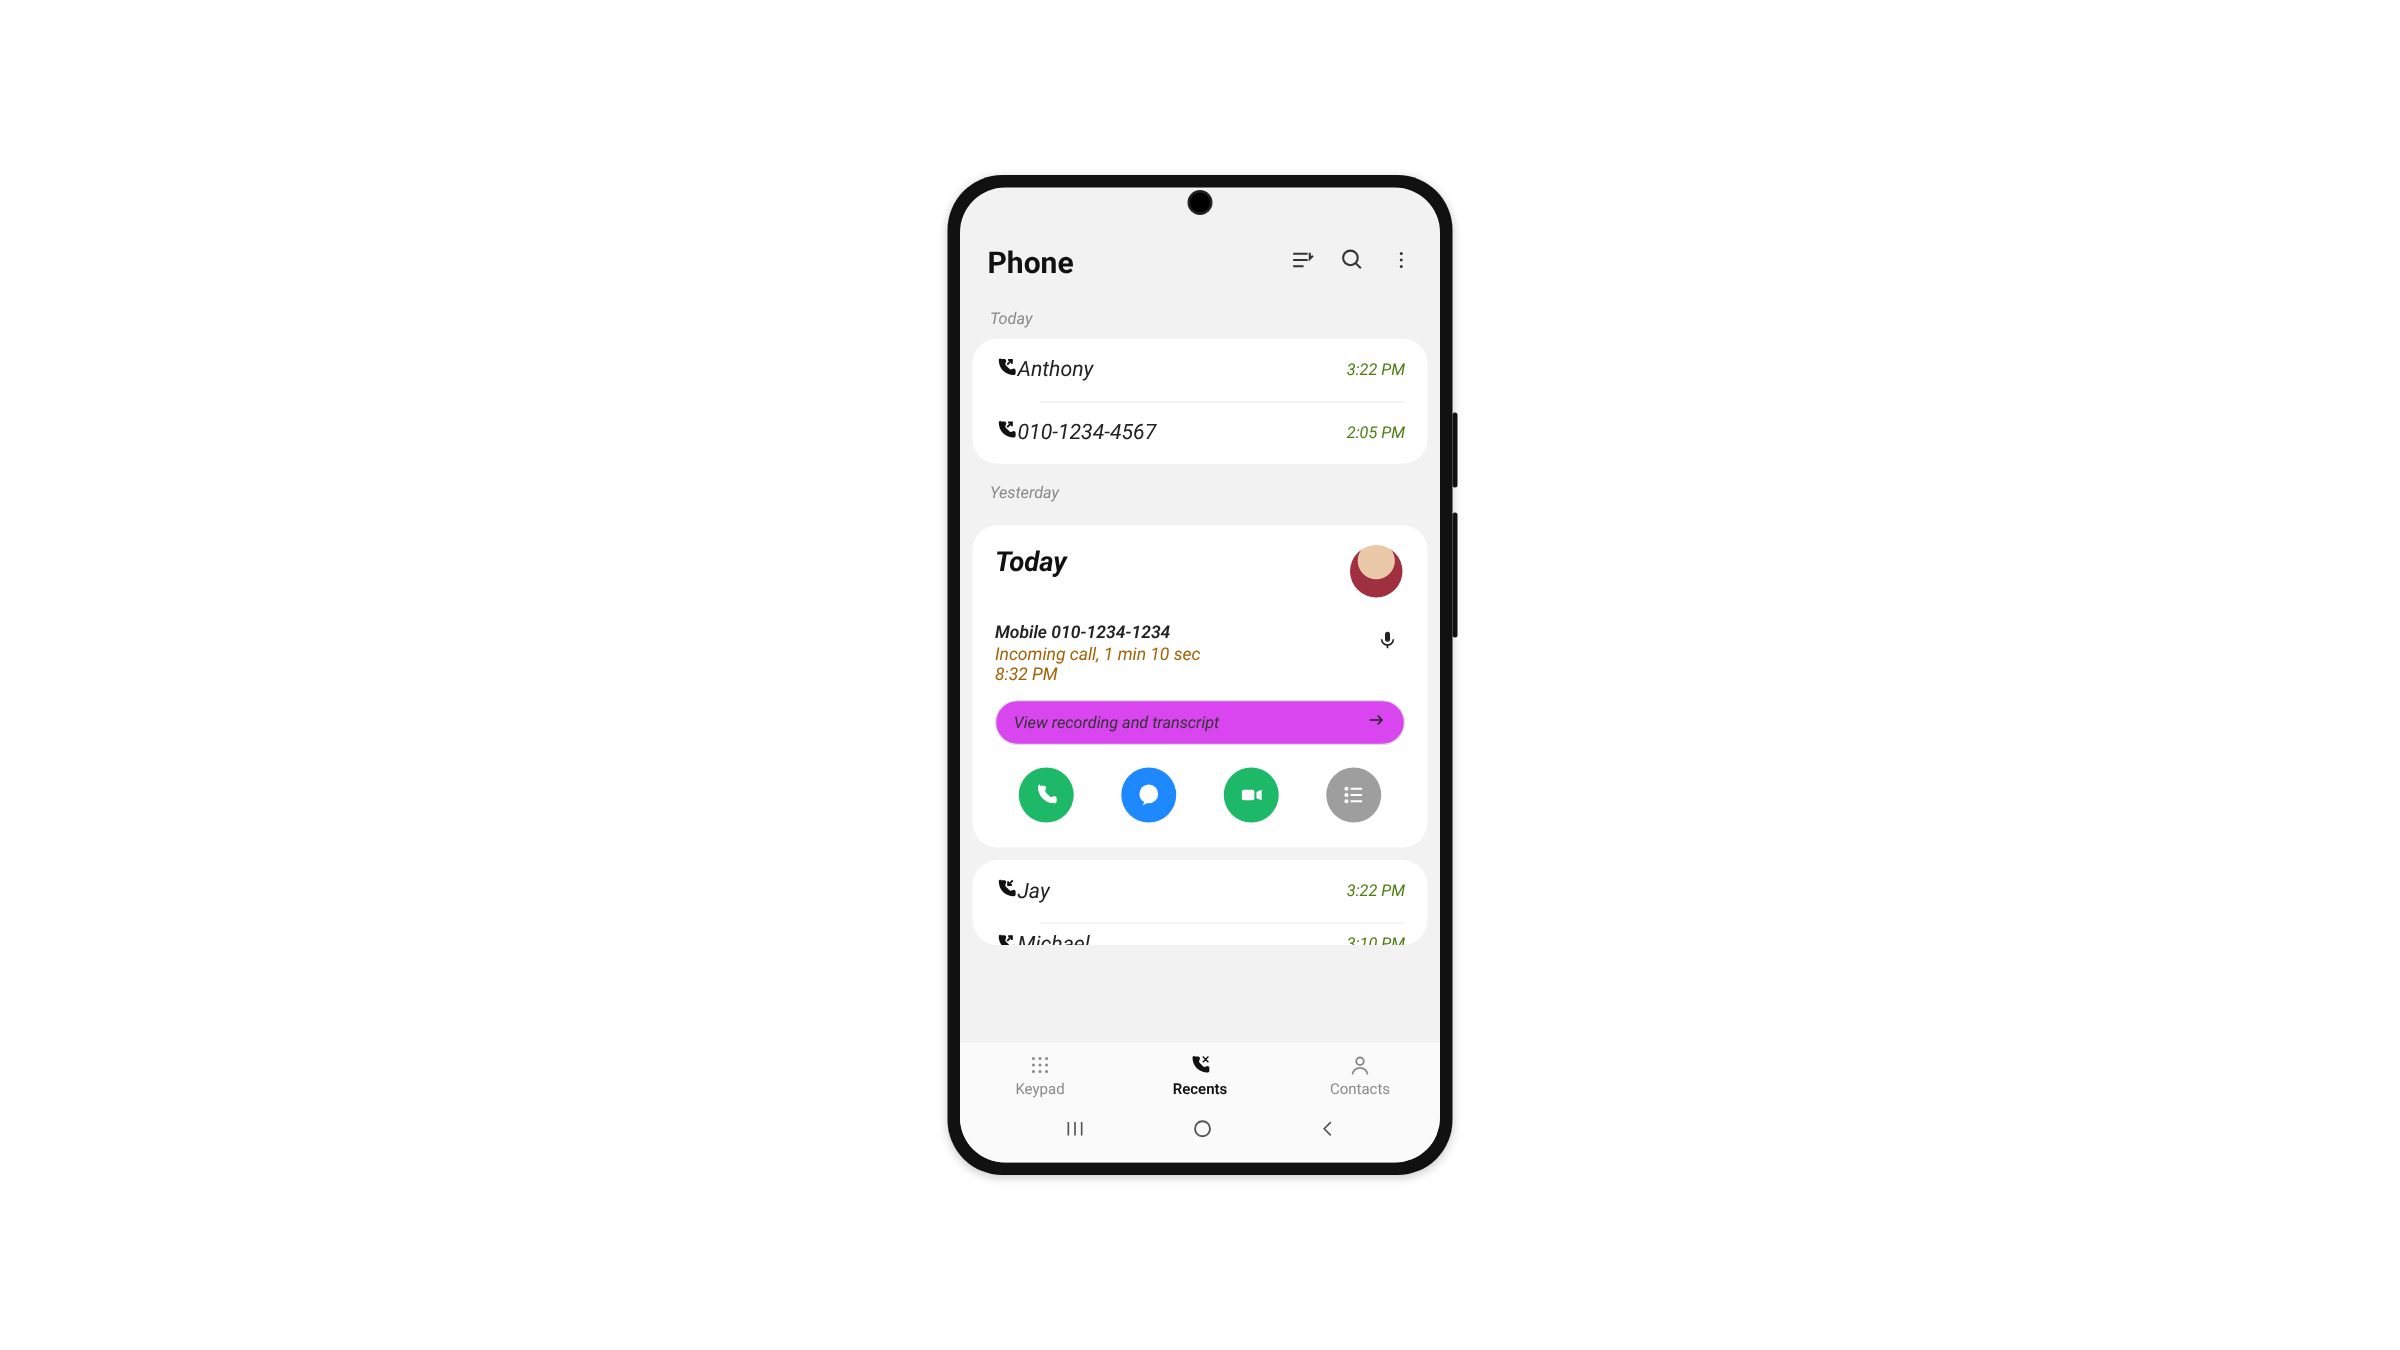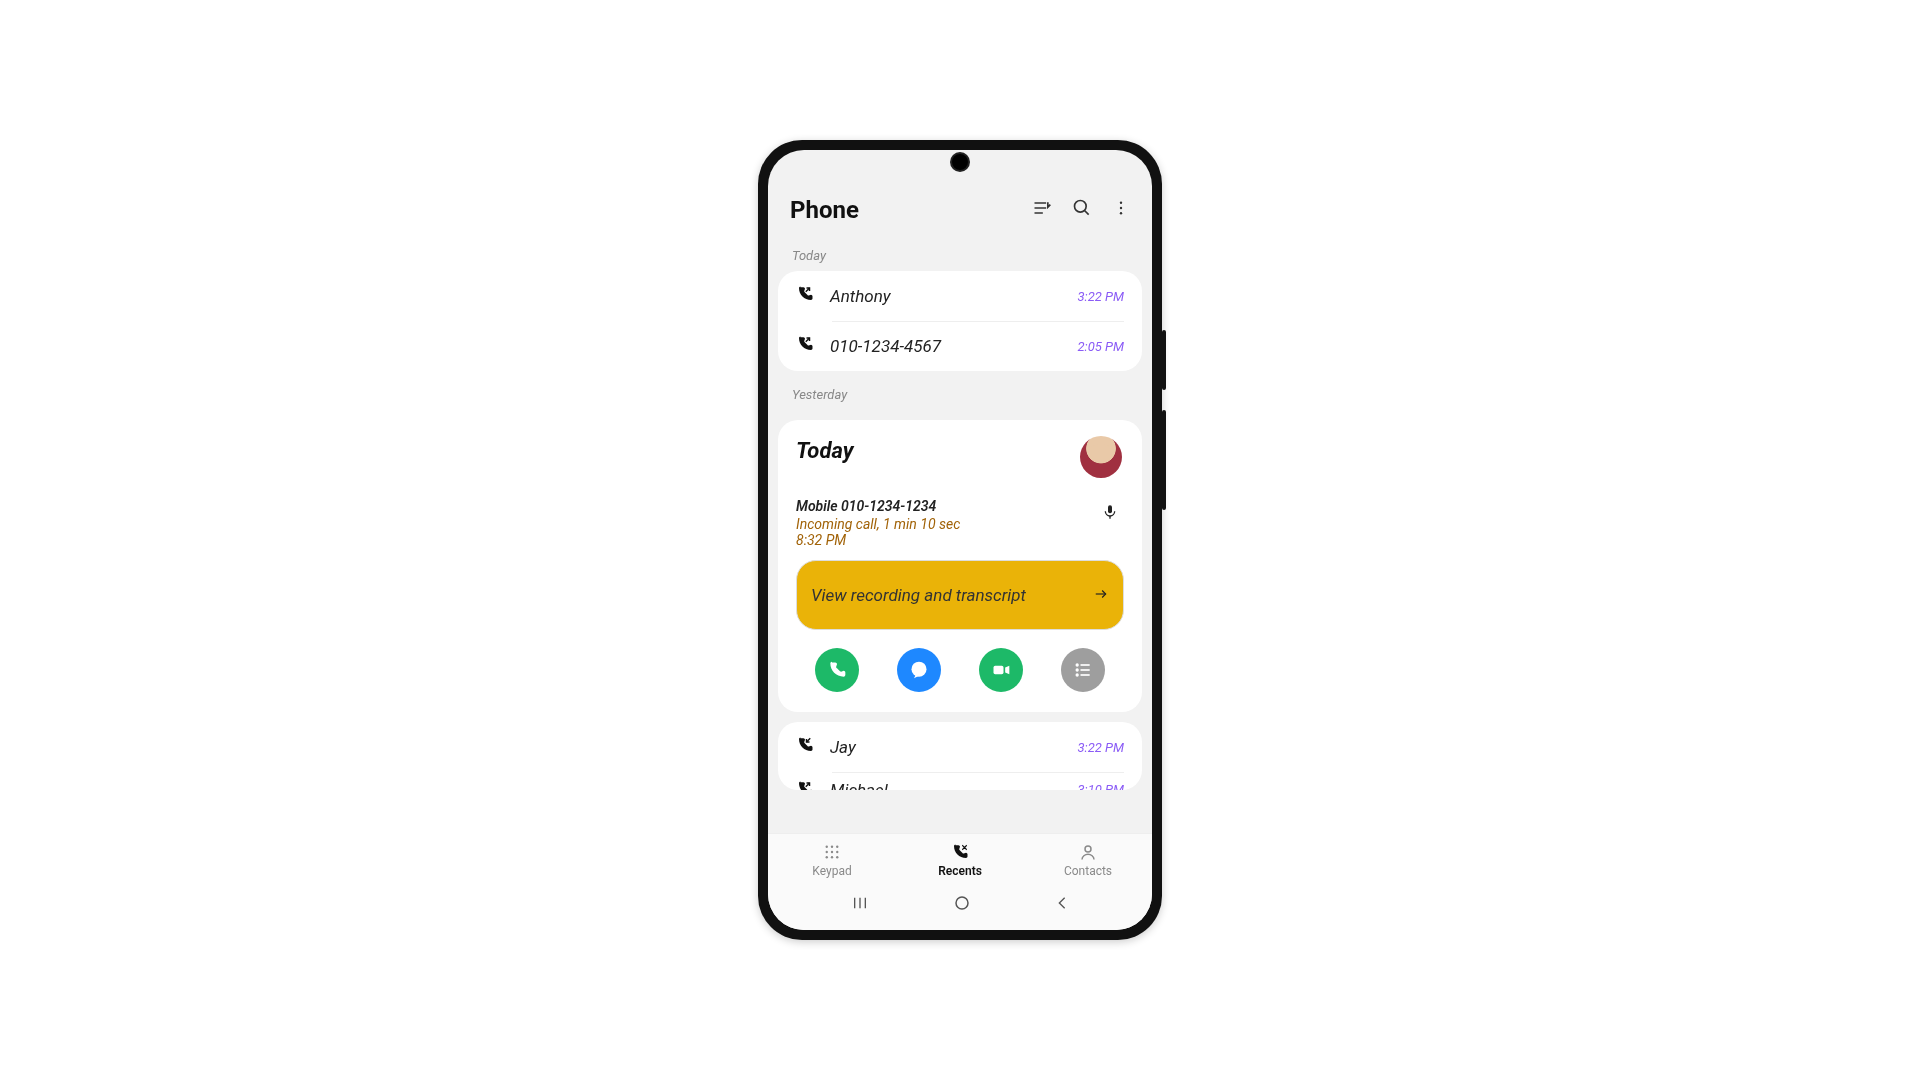--- a/index.html
+++ b/index.html
@@ -92,40 +92,39 @@
   }
   .card {
     background: #fff;
     border-radius: 20px;
     overflow: hidden;
   }
   .call-row {
     display: flex;
     align-items: center;
     padding: 14px 18px;
-    gap: 16px;
     position: relative;
   }
   .call-row + .call-row::before{
     content:"";
     position:absolute;
     top:0;
     left:54px;
     right:18px;
     height:1px;
     background:#eee;
   }
   .call-main {
     flex: 1;
     font-size: 17px;
     color: #222;
   }
   .call-time {
     font-size: 13px;
-    color: #8b5cf6;
+    color: #4d7c0f;
   }
   .call-icon{
     width:18px;
     flex:0 0 18px;
   }
   .expanded {
     background:#fff;
     border-radius:20px;
     margin-top:10px;
     padding:18px 18px 20px 18px;
@@ -165,27 +164,27 @@
   }
   .mic{
     position:absolute;
     right:24px;
     top:82px;
   }
   .pill-btn{
     margin-top:12px;
     border:1px solid #ddd;
     border-radius:20px;
-    padding:24px 14px;
-    font-size:17px;
+    padding:8px 14px;
+    font-size:13px;
     color:#333;
     display:flex;
     align-items:center;
     justify-content:space-between;
-    background:#eab308;
+    background:#d946ef;
   }
   .action-row{
     margin-top:18px;
     display:flex;
     justify-content:space-around;
   }
   .action-btn{
     width:44px;height:44px;
     border-radius:50%;
     display:flex;

